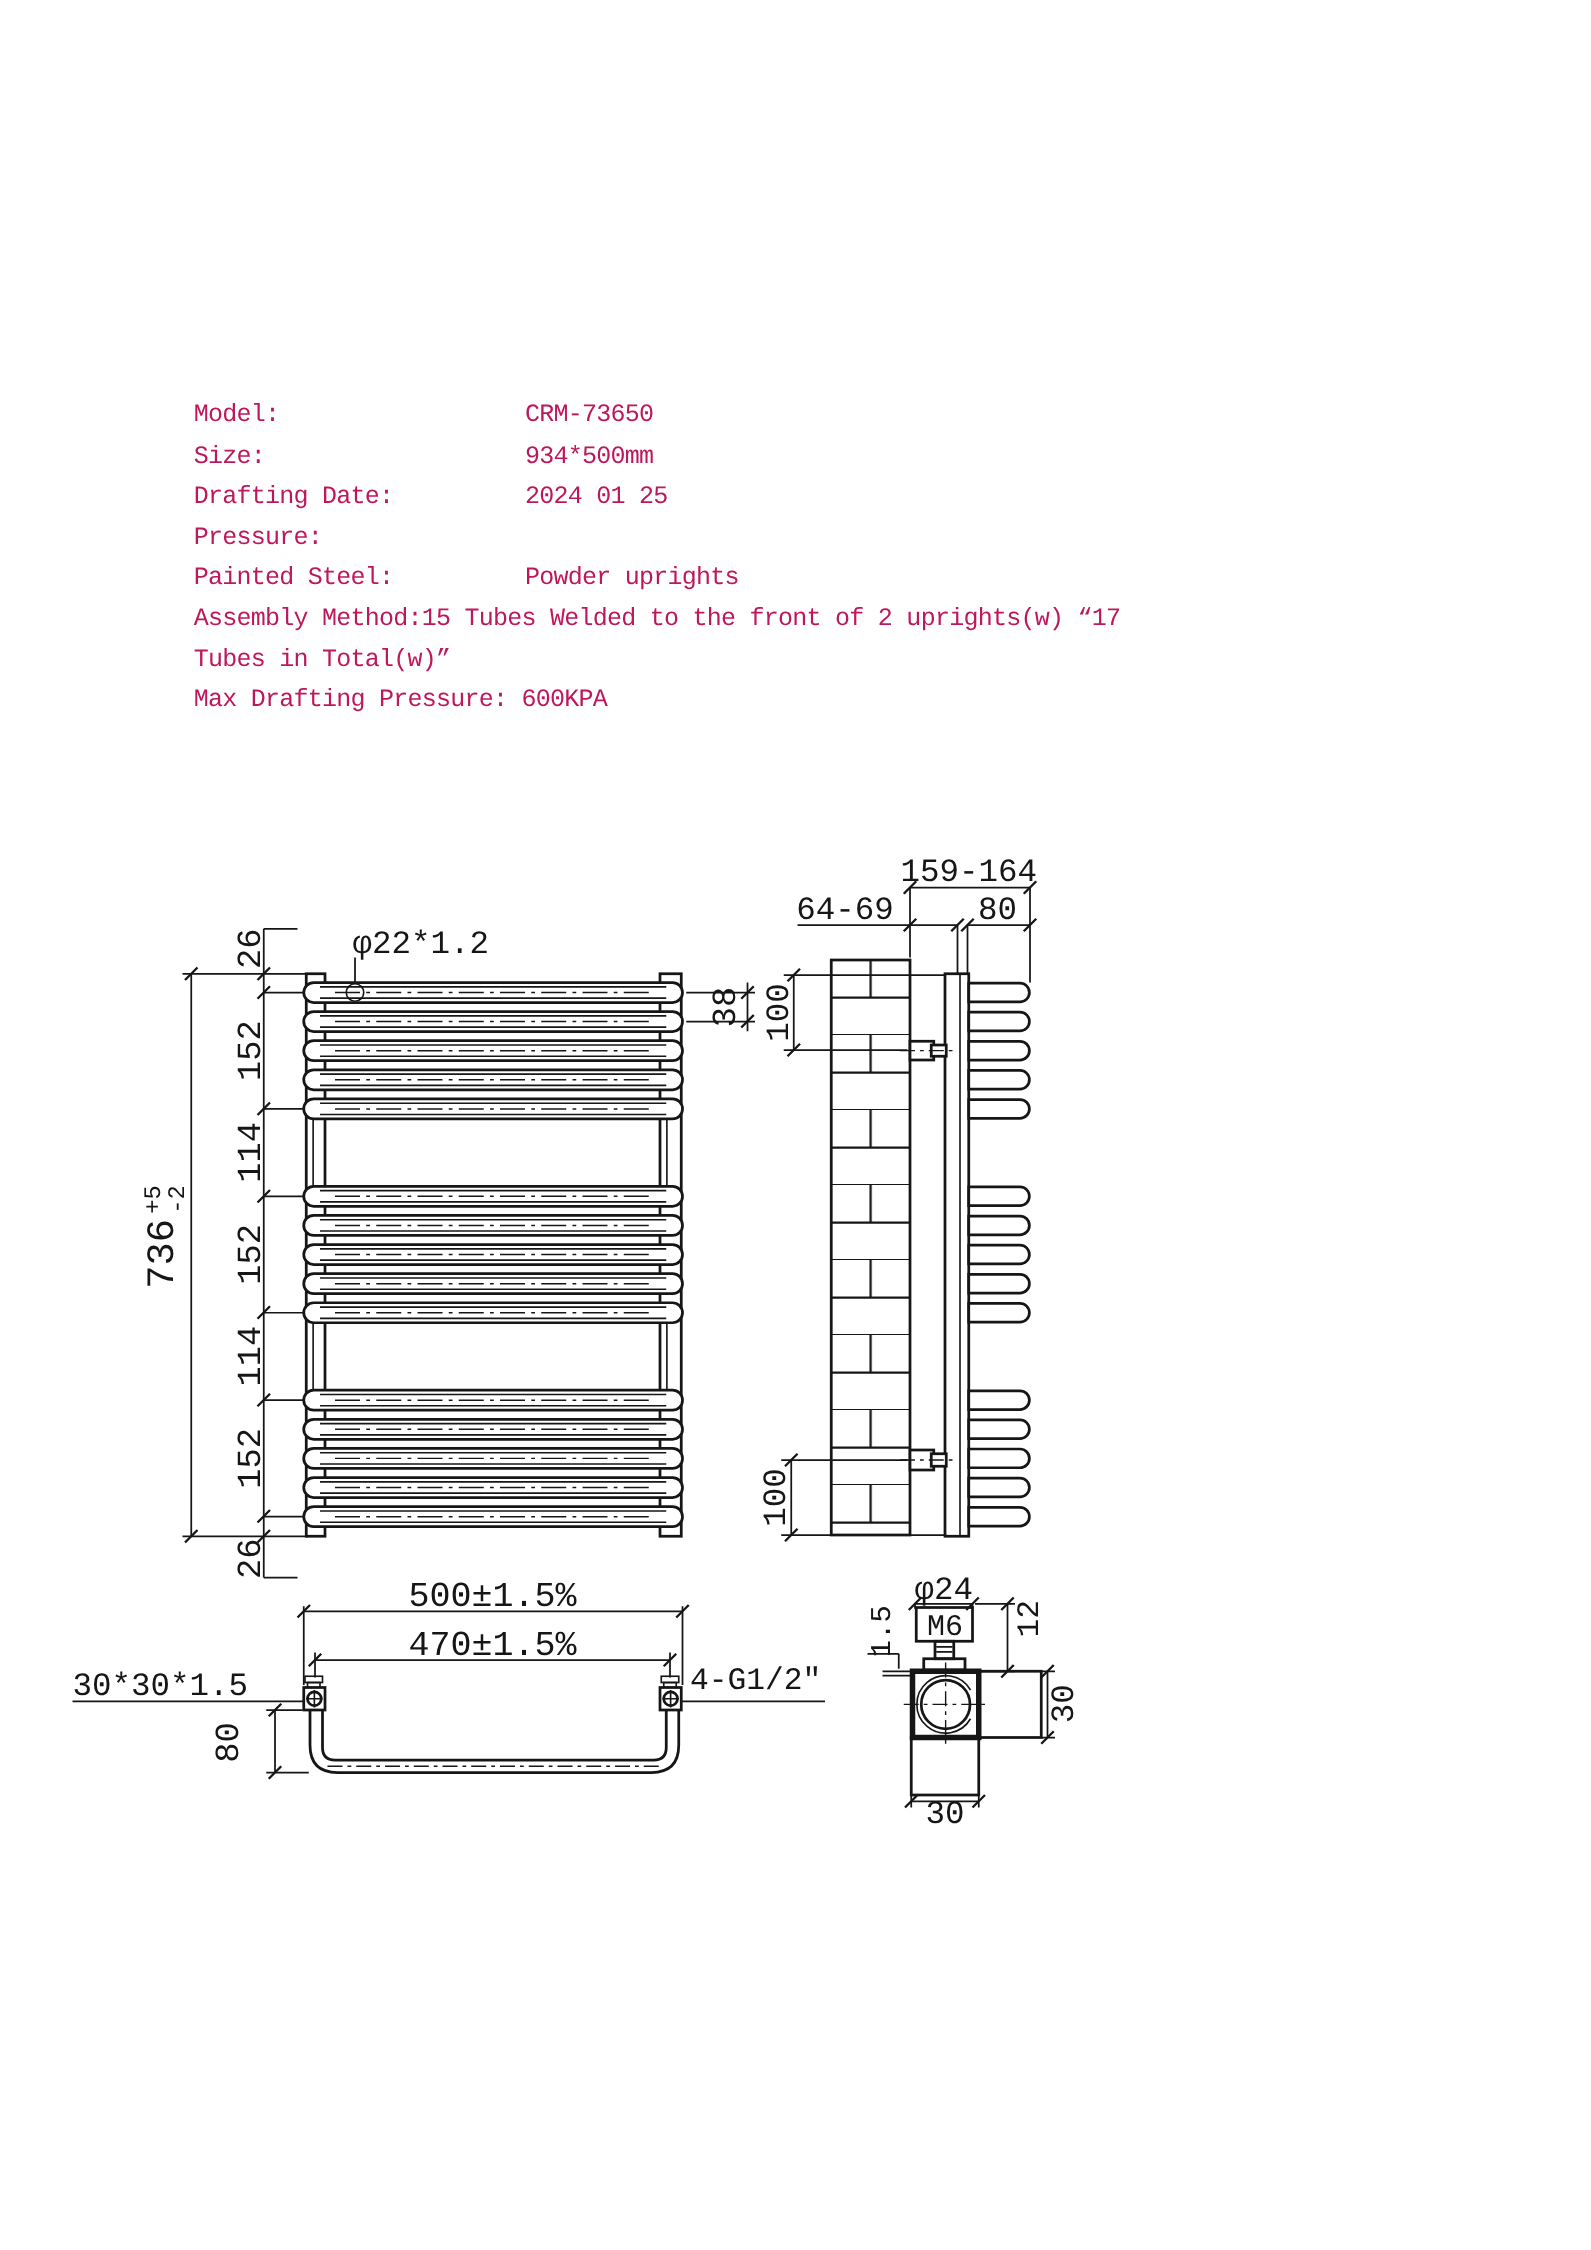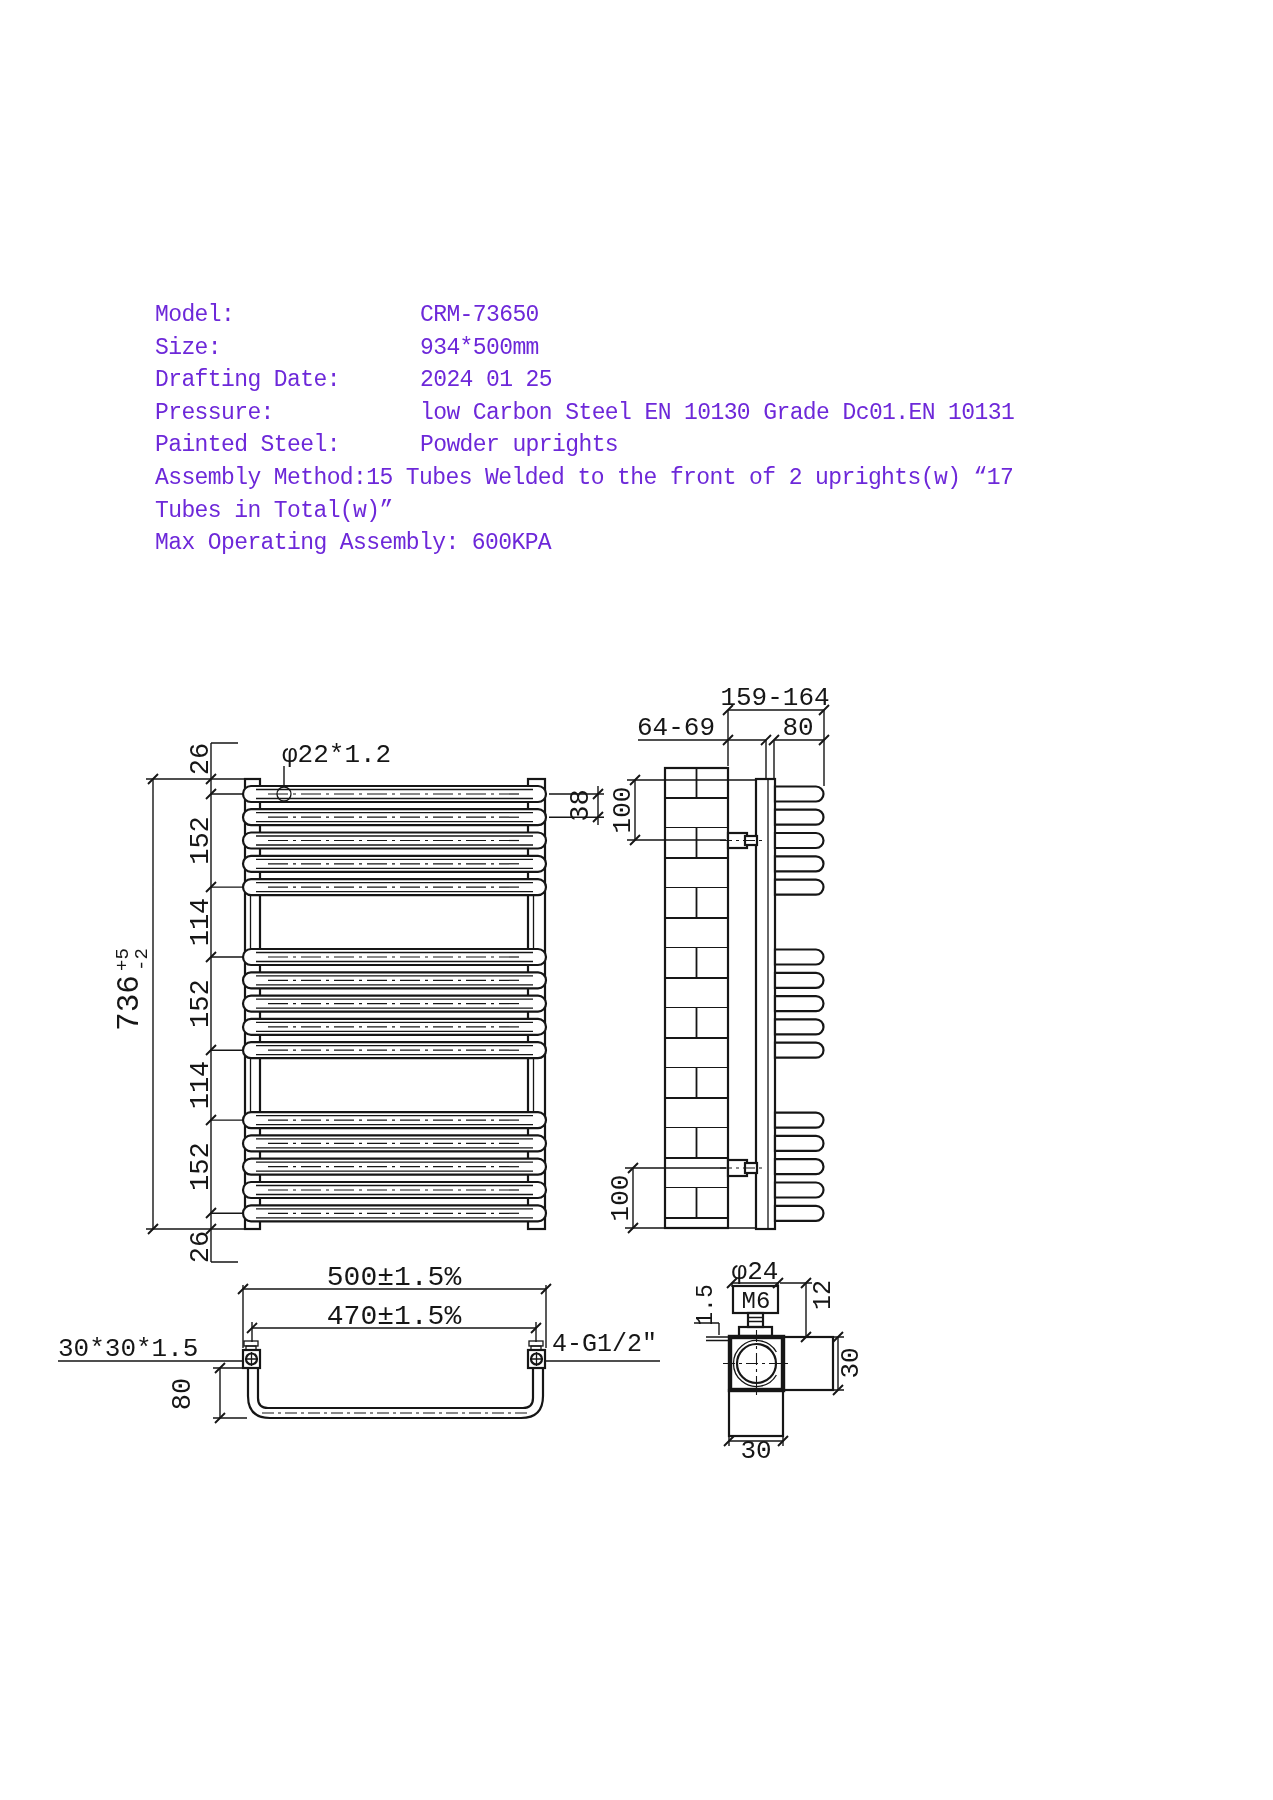--- a/index.html
+++ b/index.html
@@ -1,19 +1,19 @@
 <!DOCTYPE html>
 <html><head>
 <meta charset="utf-8">
 <style>
   html,body{margin:0;padding:0;background:#fff;}
   .page{position:relative;width:1273px;height:1800px;background:#ffffff;overflow:hidden;
         font-family:"Liberation Mono","DejaVu Sans Mono",monospace;}
-  .spec{position:absolute;left:155px;top:299px;font-size:23px;line-height:32.6px;
-        letter-spacing:-0.6px;color:#6d28d9;white-space:nowrap;}
+  .spec{position:absolute;left:155px;top:317px;font-size:20px;line-height:32.6px;
+        letter-spacing:-0.6px;color:#be185d;white-space:nowrap;}
   .spec-row{position:relative;height:32.6px;}
   .spec-val{position:absolute;left:265px;top:0;text-align:right;}
   svg{position:absolute;left:0;top:0;}
   svg text{fill:#161616;font-family:"Liberation Mono","DejaVu Sans Mono",monospace;}
   .obj{stroke:#161616;stroke-width:2.2;fill:none;stroke-linecap:square;}
   .thick{stroke-width:4.4;}
   .fw{fill:#ffffff;}
   .thin{stroke:#161616;stroke-width:1.3;fill:none;}
   .dim{stroke:#161616;stroke-width:1.4;fill:none;}
   .tick{stroke:#161616;stroke-width:1.9;fill:none;}
@@ -33,29 +33,28 @@
     <div class="spec-row">
       <span>Size:</span>
       <span class="spec-val">934*500mm</span>
     </div>
     <div class="spec-row">
       <span>Drafting Date:</span>
       <span class="spec-val">2024 01 25</span>
     </div>
     <div class="spec-row">
       <span>Pressure:</span>
-      <span class="spec-val">low Carbon Steel EN 10130 Grade Dc01.EN 10131</span>
     </div>
     <div class="spec-row">
       <span>Painted Steel:</span>
       <span class="spec-val">Powder uprights</span>
     </div>
     <div class="spec-row">Assembly Method:15 Tubes Welded to the front of 2 uprights(w) “17</div>
     <div class="spec-row">Tubes in Total(w)”</div>
-    <div class="spec-row">Max Operating Assembly: 600KPA</div>
+    <div class="spec-row">Max Drafting Pressure: 600KPA</div>
   </div>
 
   <svg width="1273" height="1800" viewBox="0 0 1273 1800">
     <defs>
       <pattern id="brick" x="665" y="768" width="63" height="60" patternUnits="userSpaceOnUse">
         <path d="M0 30 H63 M0 60 H63 M31.5 0 V30" class="thin" style="stroke-width:1.8"></path>
       </pattern>
     </defs>
 
     <g>

